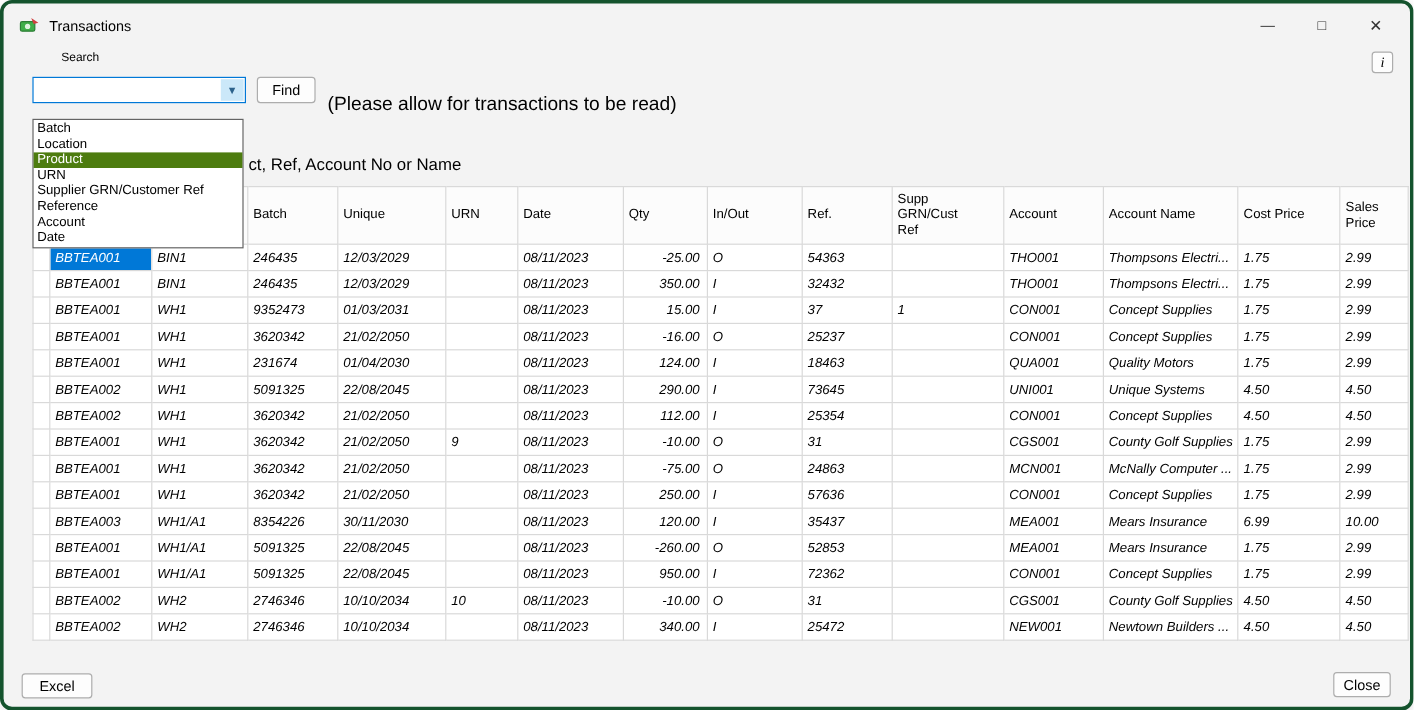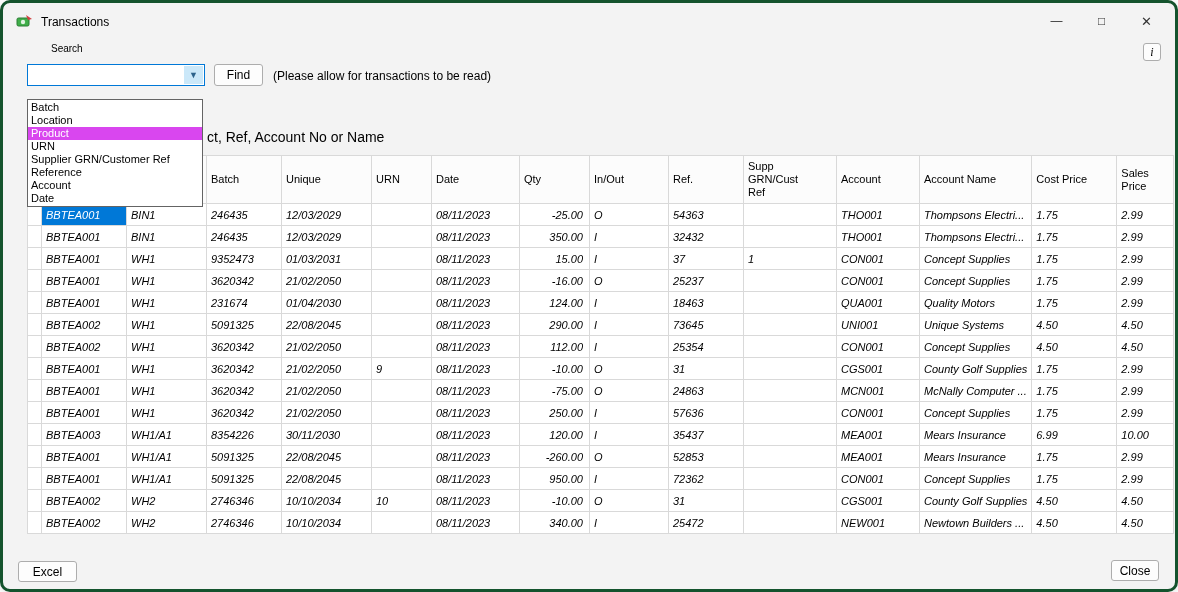--- a/index.html
+++ b/index.html
@@ -23,29 +23,29 @@
   .combo { position:absolute; left:24px; top:61px; width:178px; height:22px;
            background:#fff; border:1px solid #0078d7; }
   .combo-value { position:absolute; left:4px; top:3px; font-size:11px; }
   .combo-btn { position:absolute; top:1px; right:1px; bottom:1px; width:19px;
                background:#cbe8f9; display:flex; align-items:center; justify-content:center; }
   .combo-btn .chev { font-size:9px; color:#2c628b; line-height:1; }
   .btn { background:#fdfdfd; border:1px solid #adadad; border-radius:3px;
          font-size:12px; font-family:"Liberation Sans",sans-serif;
          display:flex; align-items:center; justify-content:center; }
   .find-btn { position:absolute; left:211px; top:61px; width:49px; height:22px; }
-  .search-note { position:absolute; left:270px; top:66px; font-size:12px; }
+  .search-note { position:absolute; left:270px; top:76px; font-size:16px; }
   .info-btn { position:absolute; left:1140px; top:40px; width:18px; height:18px;
               font-family:"Liberation Serif", serif; font-style:italic; font-size:12px; }
   
   .dd-list { position:absolute; left:24px; top:96px; width:176px;
              background:#fff; border:1px solid #646464; z-index:20; padding:1px 0; }
   .dd-item { height:13px; line-height:13px; font-size:11px; padding-left:3px;
              white-space:nowrap; overflow:hidden; }
-  .dd-item.hl { background:#d946ef; color:#fff; }
+  .dd-item.hl { background:#4d7c0f; color:#fff; }
   
   .hint { position:absolute; left:204px; top:126px; font-size:14px; z-index:5; }
   
   .grid-wrap { position:absolute; left:24px; top:152px; z-index:1; }
   table.grid { border-collapse:collapse; table-layout:fixed; background:#fff;
                border:1px solid #c5c5c5; }
   table.grid th, table.grid td {
     border:1px solid #d9d9d9; font-size:11px; font-weight:normal;
     padding:0 4px; overflow:hidden; text-align:left; vertical-align:middle;
   }

